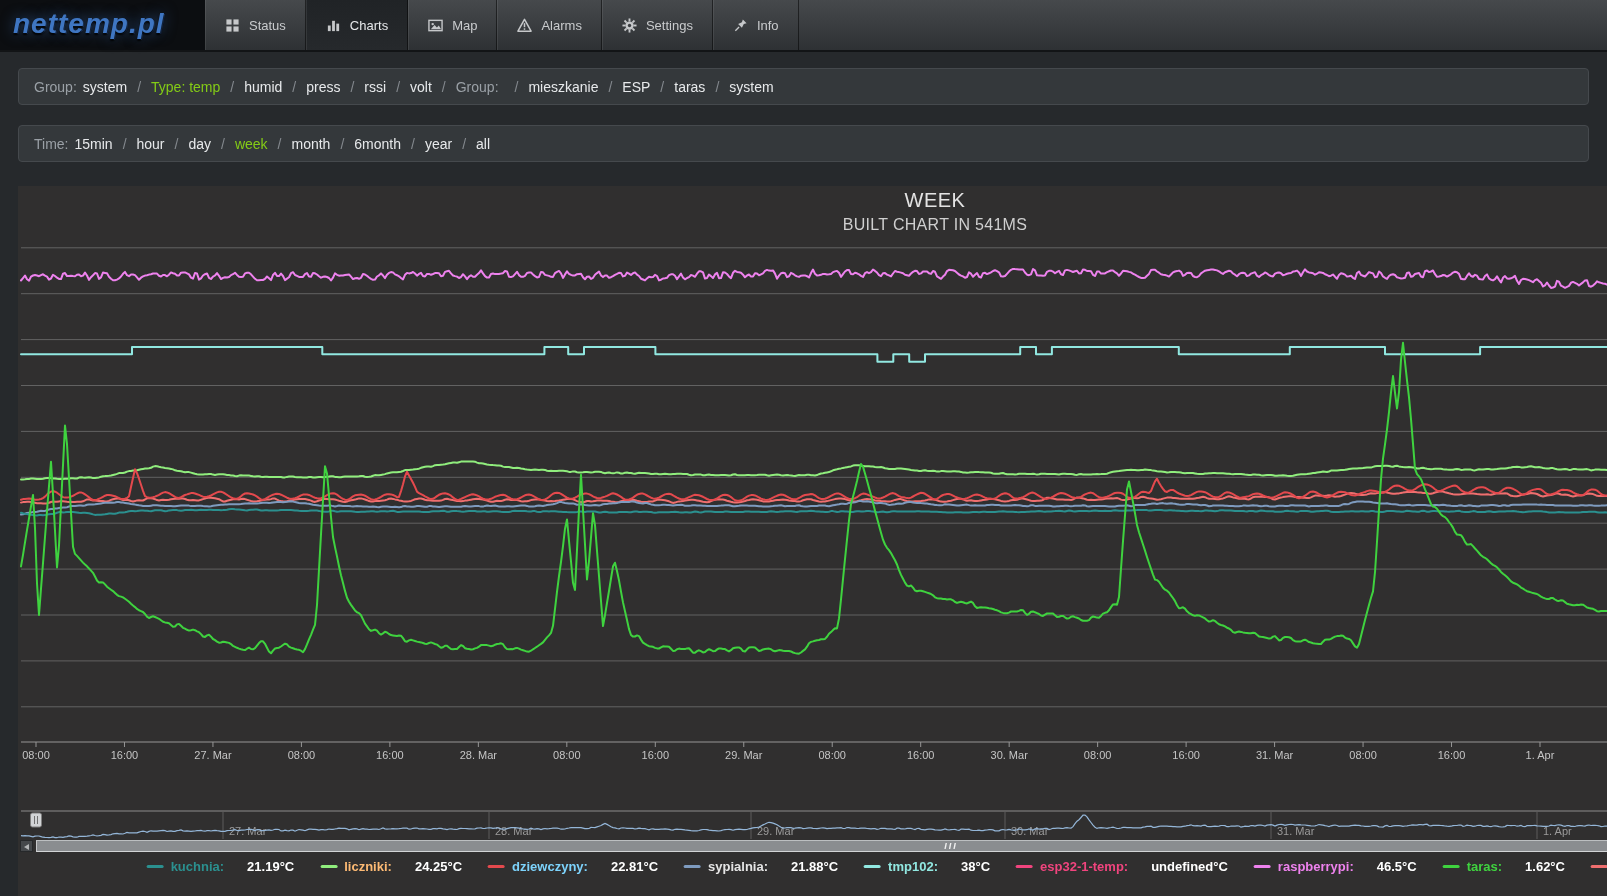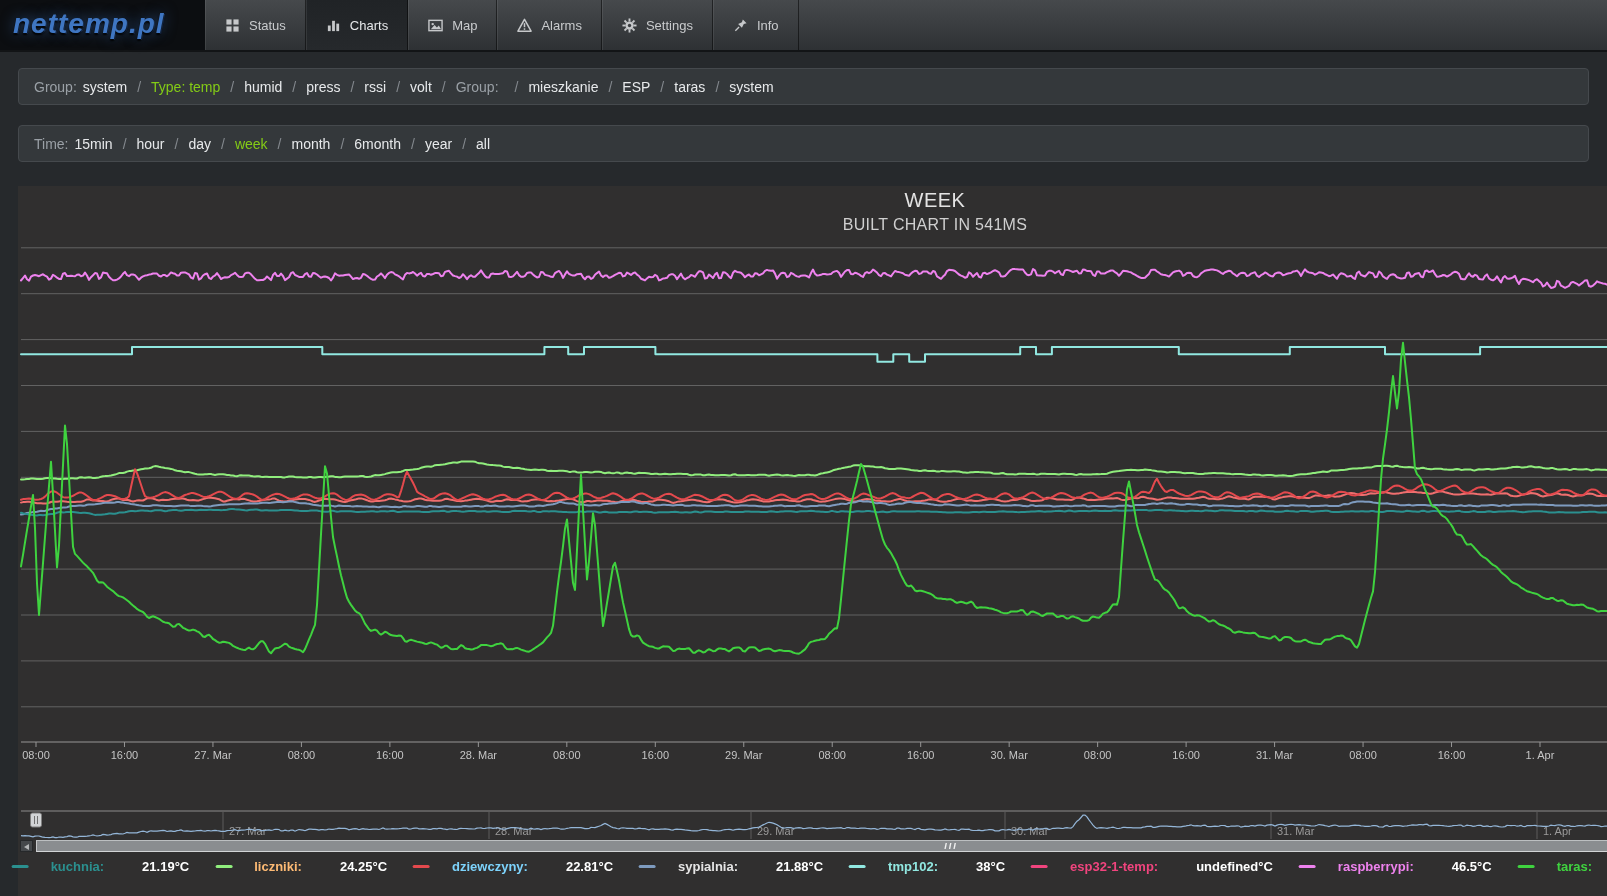--- a/index.html
+++ b/index.html
@@ -41,21 +41,21 @@
             border-top:3px solid transparent;border-bottom:3px solid transparent;
             border-right:5px solid #b3b5b7;}
   .sb-thumb{position:absolute;left:18px;top:654px;width:1571px;height:12px;box-sizing:border-box;
             background:#8a8d90;border-top:1px solid #bcbfc1;border-bottom:1px solid #d2d4d6;
             border-left:1px solid #c6c8ca;cursor:grab;}
   .sb-grip{position:absolute;left:933px;top:654px;transform:translateX(-50%);height:12px;
            line-height:12px;font-size:9px;font-weight:bold;color:#f2f2f2;letter-spacing:2px;font-style:italic;}
   
   .legend{position:absolute;left:917px;top:670px;transform:translateX(-50%);
           white-space:nowrap;font-size:13px;font-weight:bold;}
-  .legend-item{display:inline-flex;align-items:center;margin:0 13px;cursor:pointer;gap:15px;}
+  .legend-item{display:inline-flex;align-items:center;margin:0 13px;cursor:pointer;}
   .legend-marker{display:inline-block;width:17px;height:3px;border-radius:2px;margin-right:7px;}
   .legend-val{color:#ffffff;margin-left:23px;}
 </style>
 </head>
 <body>
 
 <div class="navbar">
   <div class="logo">nettemp.pl</div>
   <div style="display:flex;" id="nav-items">
       <div class="nav-item">

